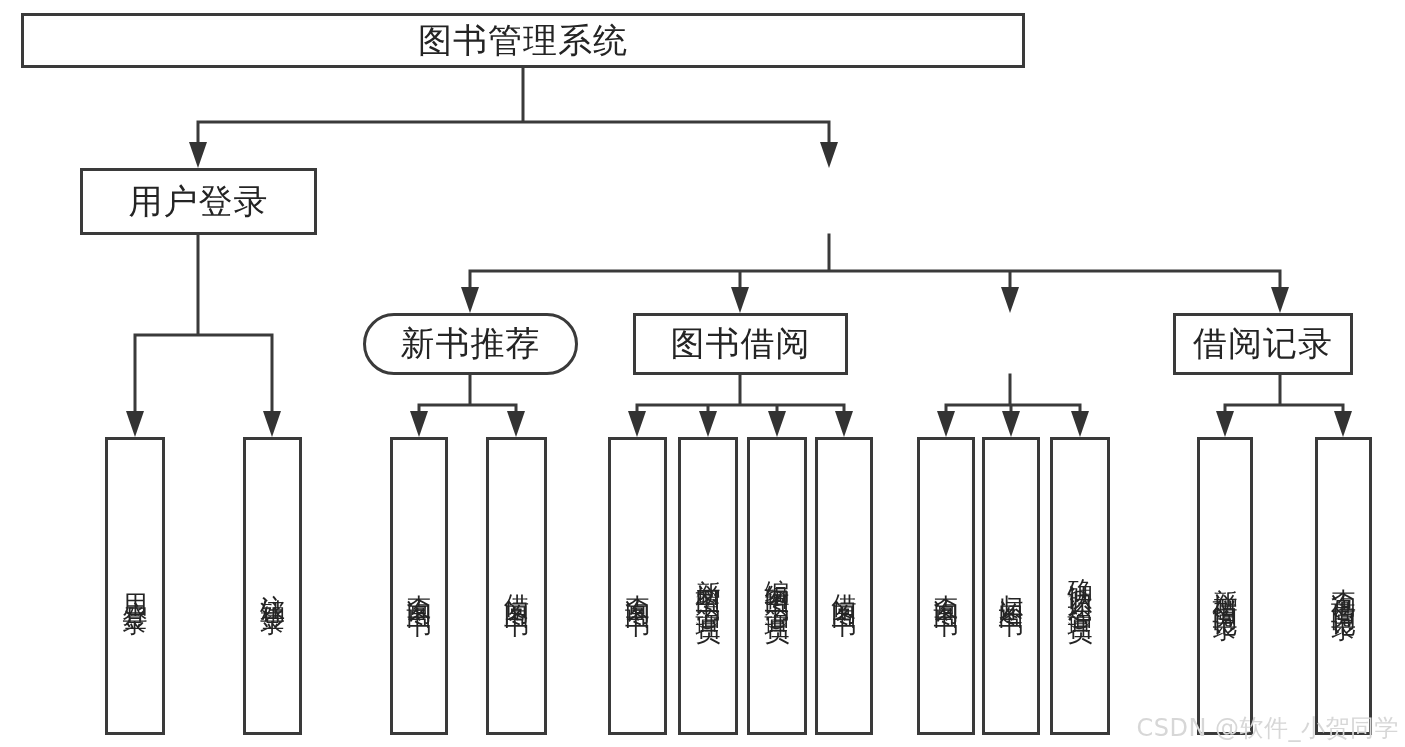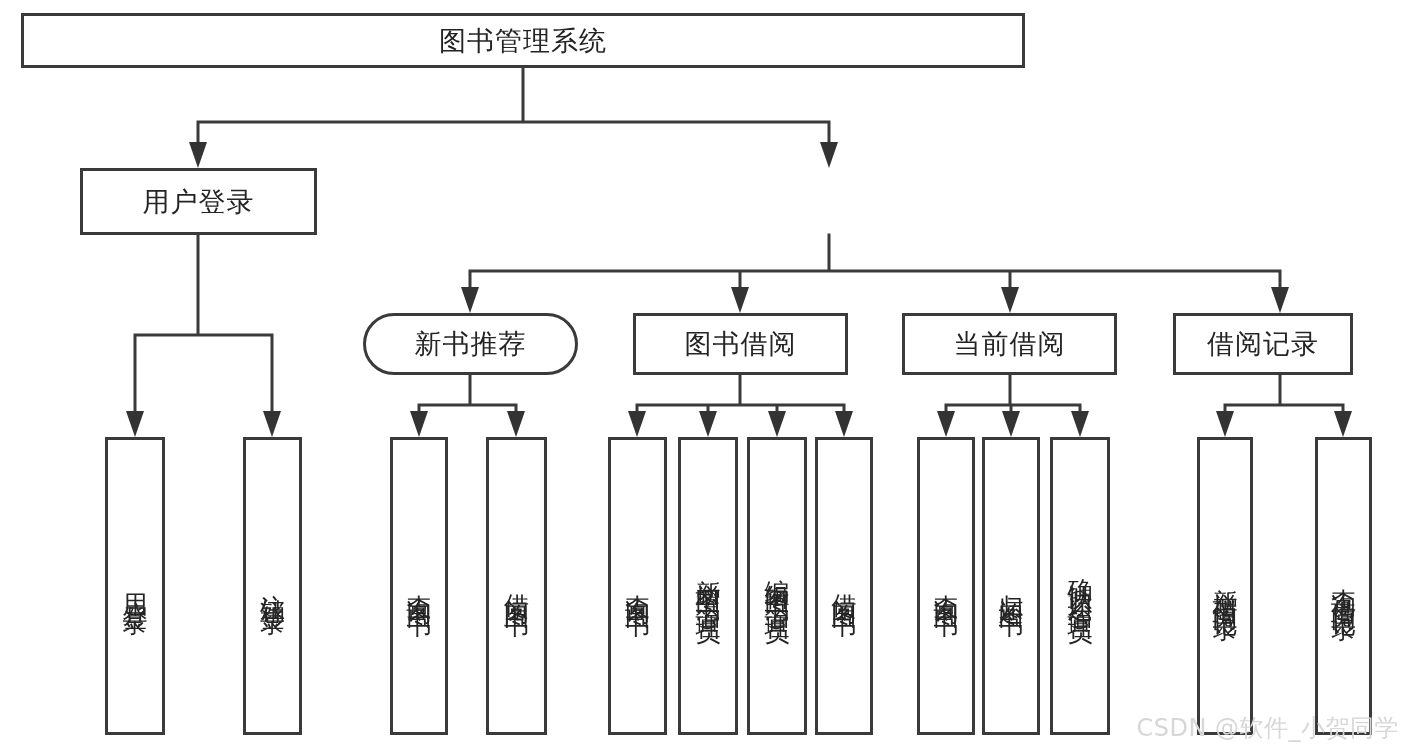--- a/index.html
+++ b/index.html
@@ -26,21 +26,21 @@
     position: absolute;
     box-sizing: border-box;
     background: #ffffff;
     border: 3px solid #3a3a3a;
     display: flex;
     align-items: center;
     justify-content: center;
     color: #242424;
   }
   .hlabel {
-    font-size: 27px;
+    font-size: 34px;
     letter-spacing: 1px;
     white-space: nowrap;
     font-family: Liberation Serif, serif;
   }
   .leaf .vlabel {
     writing-mode: vertical-rl;
     text-orientation: mixed;
     font-size: 25px;
     letter-spacing: 6px;
     line-height: 1;
@@ -127,23 +127,20 @@
   <div class="box n-login">
     <span class="hlabel">用户登录</span>
   </div>
 
   <div class="box n-sec0">
     <span class="hlabel">新书推荐</span>
   </div>
   <div class="box n-sec1">
     <span class="hlabel">图书借阅</span>
   </div>
-  <div class="box n-sec2">
-    <span class="hlabel">当前借阅</span>
-  </div>
   <div class="box n-sec3">
     <span class="hlabel">借阅记录</span>
   </div>
 
   <div class="box leaf n-l0">
     <span class="vlabel">用户登录</span>
   </div>
   <div class="box leaf n-l1">
     <span class="vlabel">注销登录</span>
   </div>

